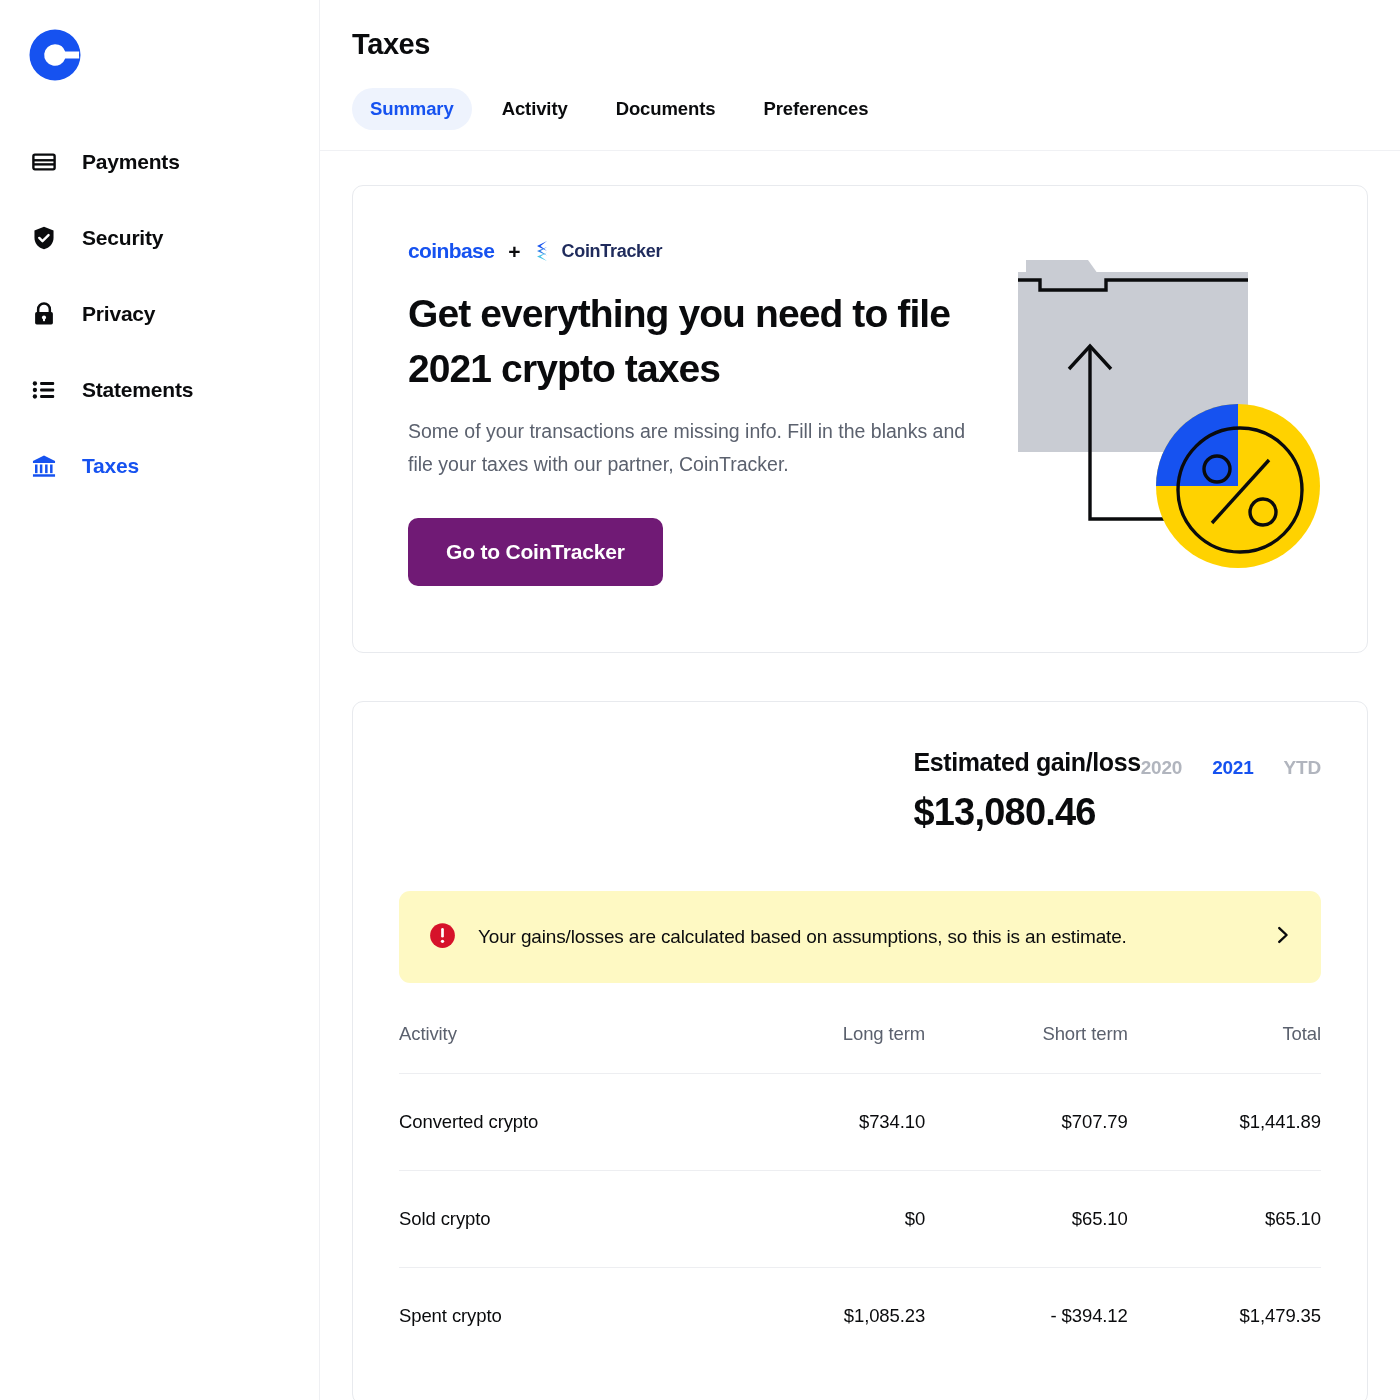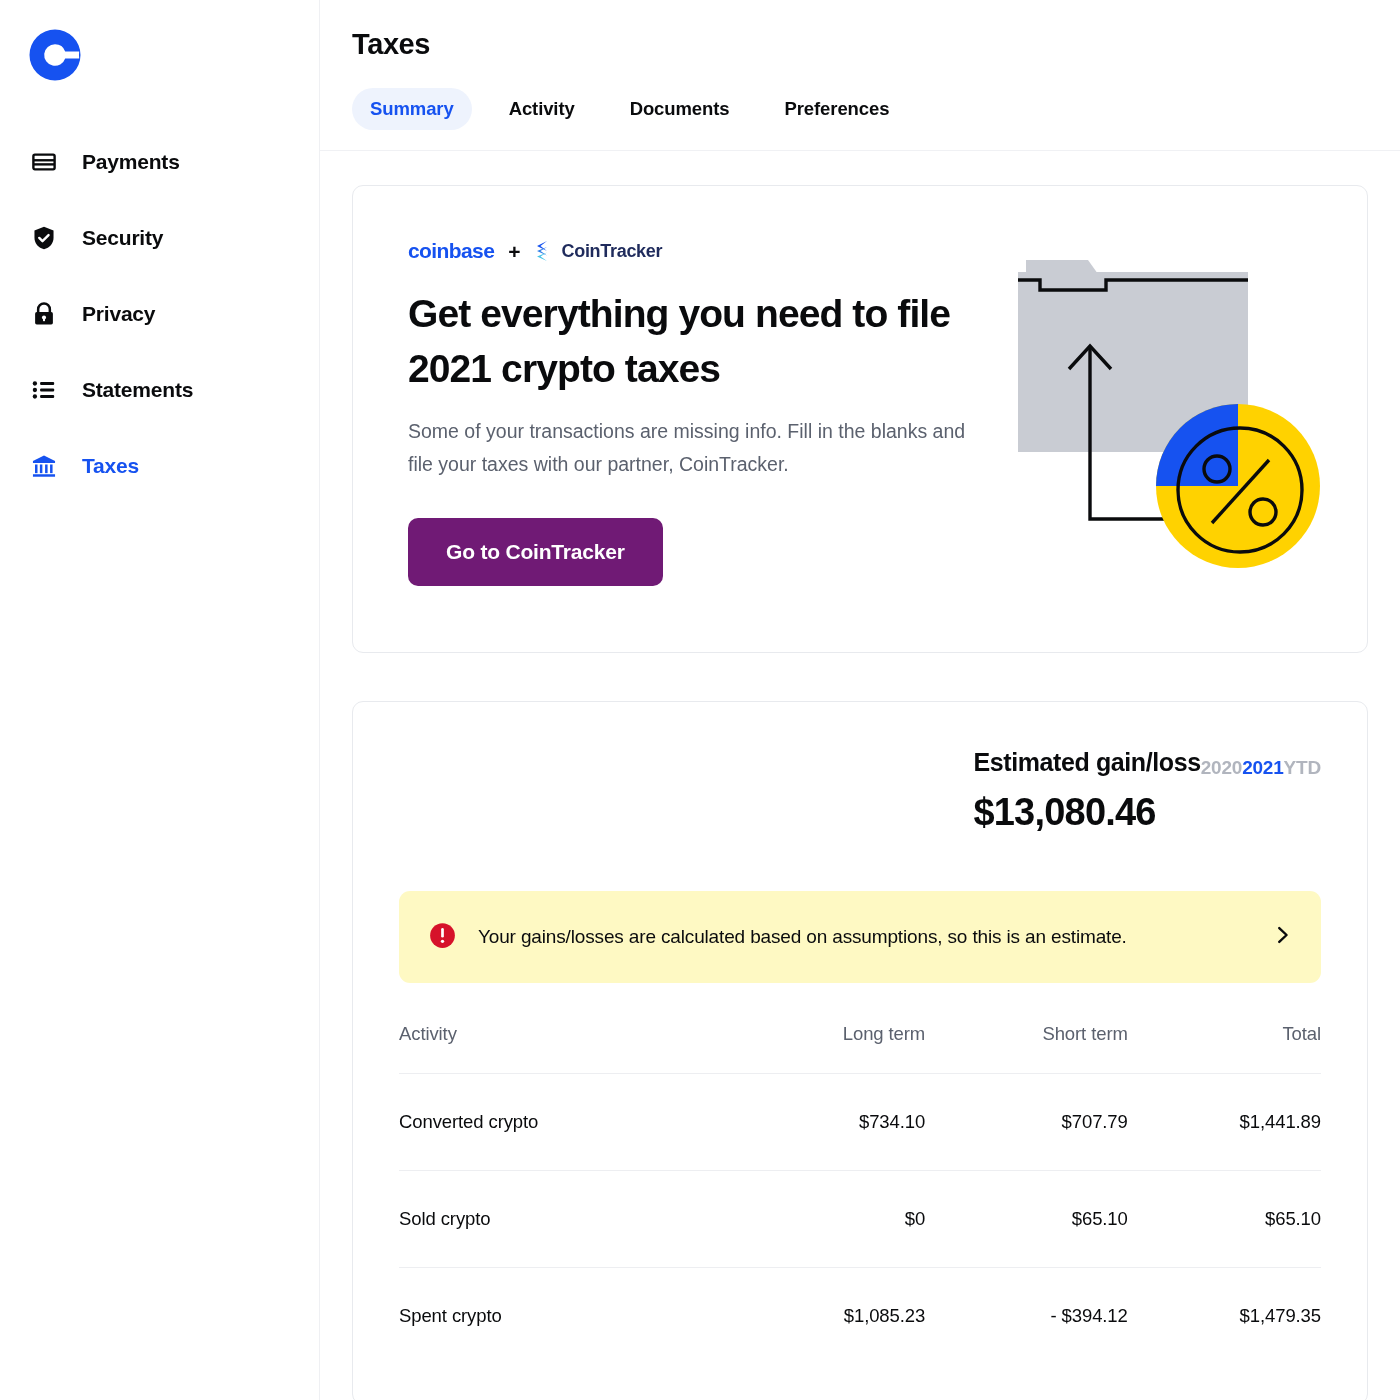--- a/index.html
+++ b/index.html
@@ -32,21 +32,21 @@
     text-decoration: none;
   }
   .nav-icon { width: 28px; height: 28px; display: flex; align-items: center; justify-content: center; flex: 0 0 28px; }
   .nav-label { font-size: 21px; font-weight: 700; letter-spacing: -0.2px; color: #0a0b0d; }
   .nav-item.active .nav-label { color: #1652f0; }
 
   
   .main { flex: 1; height: 1400px; position: relative; }
   .page-header { padding: 28px 0 0 32px; }
   .page-title { font-size: 29px; font-weight: 700; letter-spacing: -0.4px; color: #0a0b0d; }
-  .tabs { display: flex; align-items: center; gap: 19px; margin-top: 27px; }
+  .tabs { display: flex; align-items: center; gap: 12px; margin-top: 27px; }
   .tab {
     font-size: 18.5px; font-weight: 700; color: #0a0b0d;
     padding: 10px 18px; border-radius: 22px; cursor: pointer;
     letter-spacing: -0.1px; white-space: nowrap;
   }
   .tab.active { color: #1652f0; background: #eef3fd; }
   .header-rule { height: 1px; background: #f0f1f4; margin-top: 20px; }
 
   .content { padding: 34px 32px 0 32px; }
 
@@ -81,21 +81,21 @@
     font-size: 21px; font-weight: 700; letter-spacing: -0.2px;
     cursor: pointer;
   }
   .promo-art { position: absolute; right: 22px; top: 52px; z-index: 1; }
 
   
   .gl { margin-top: 48px; padding: 46px 46px 40px 46px; min-height: 700px; }
   .gl-top { display: flex; align-items: flex-start; justify-content: flex-end; }
   .gl-title { font-size: 25px; font-weight: 700; letter-spacing: -0.4px; color: #0a0b0d; }
   .gl-amount { font-size: 38px; font-weight: 700; letter-spacing: -0.8px; margin-top: 14px; color: #0a0b0d; }
-  .year-sel { display: flex; align-items: center; gap: 0; padding-top: 9px; }
+  .year-sel { display: flex; align-items: center; gap: 30px; padding-top: 9px; }
   .year { font-size: 19px; font-weight: 700; color: #b1b5be; cursor: pointer; letter-spacing: -0.2px; }
   .year.active { color: #1652f0; }
 
   .notice {
     margin-top: 57px;
     background: #fef9c3;
     border-radius: 11px;
     height: 92px;
     display: flex; align-items: center;
     padding: 0 28px 0 30px;

